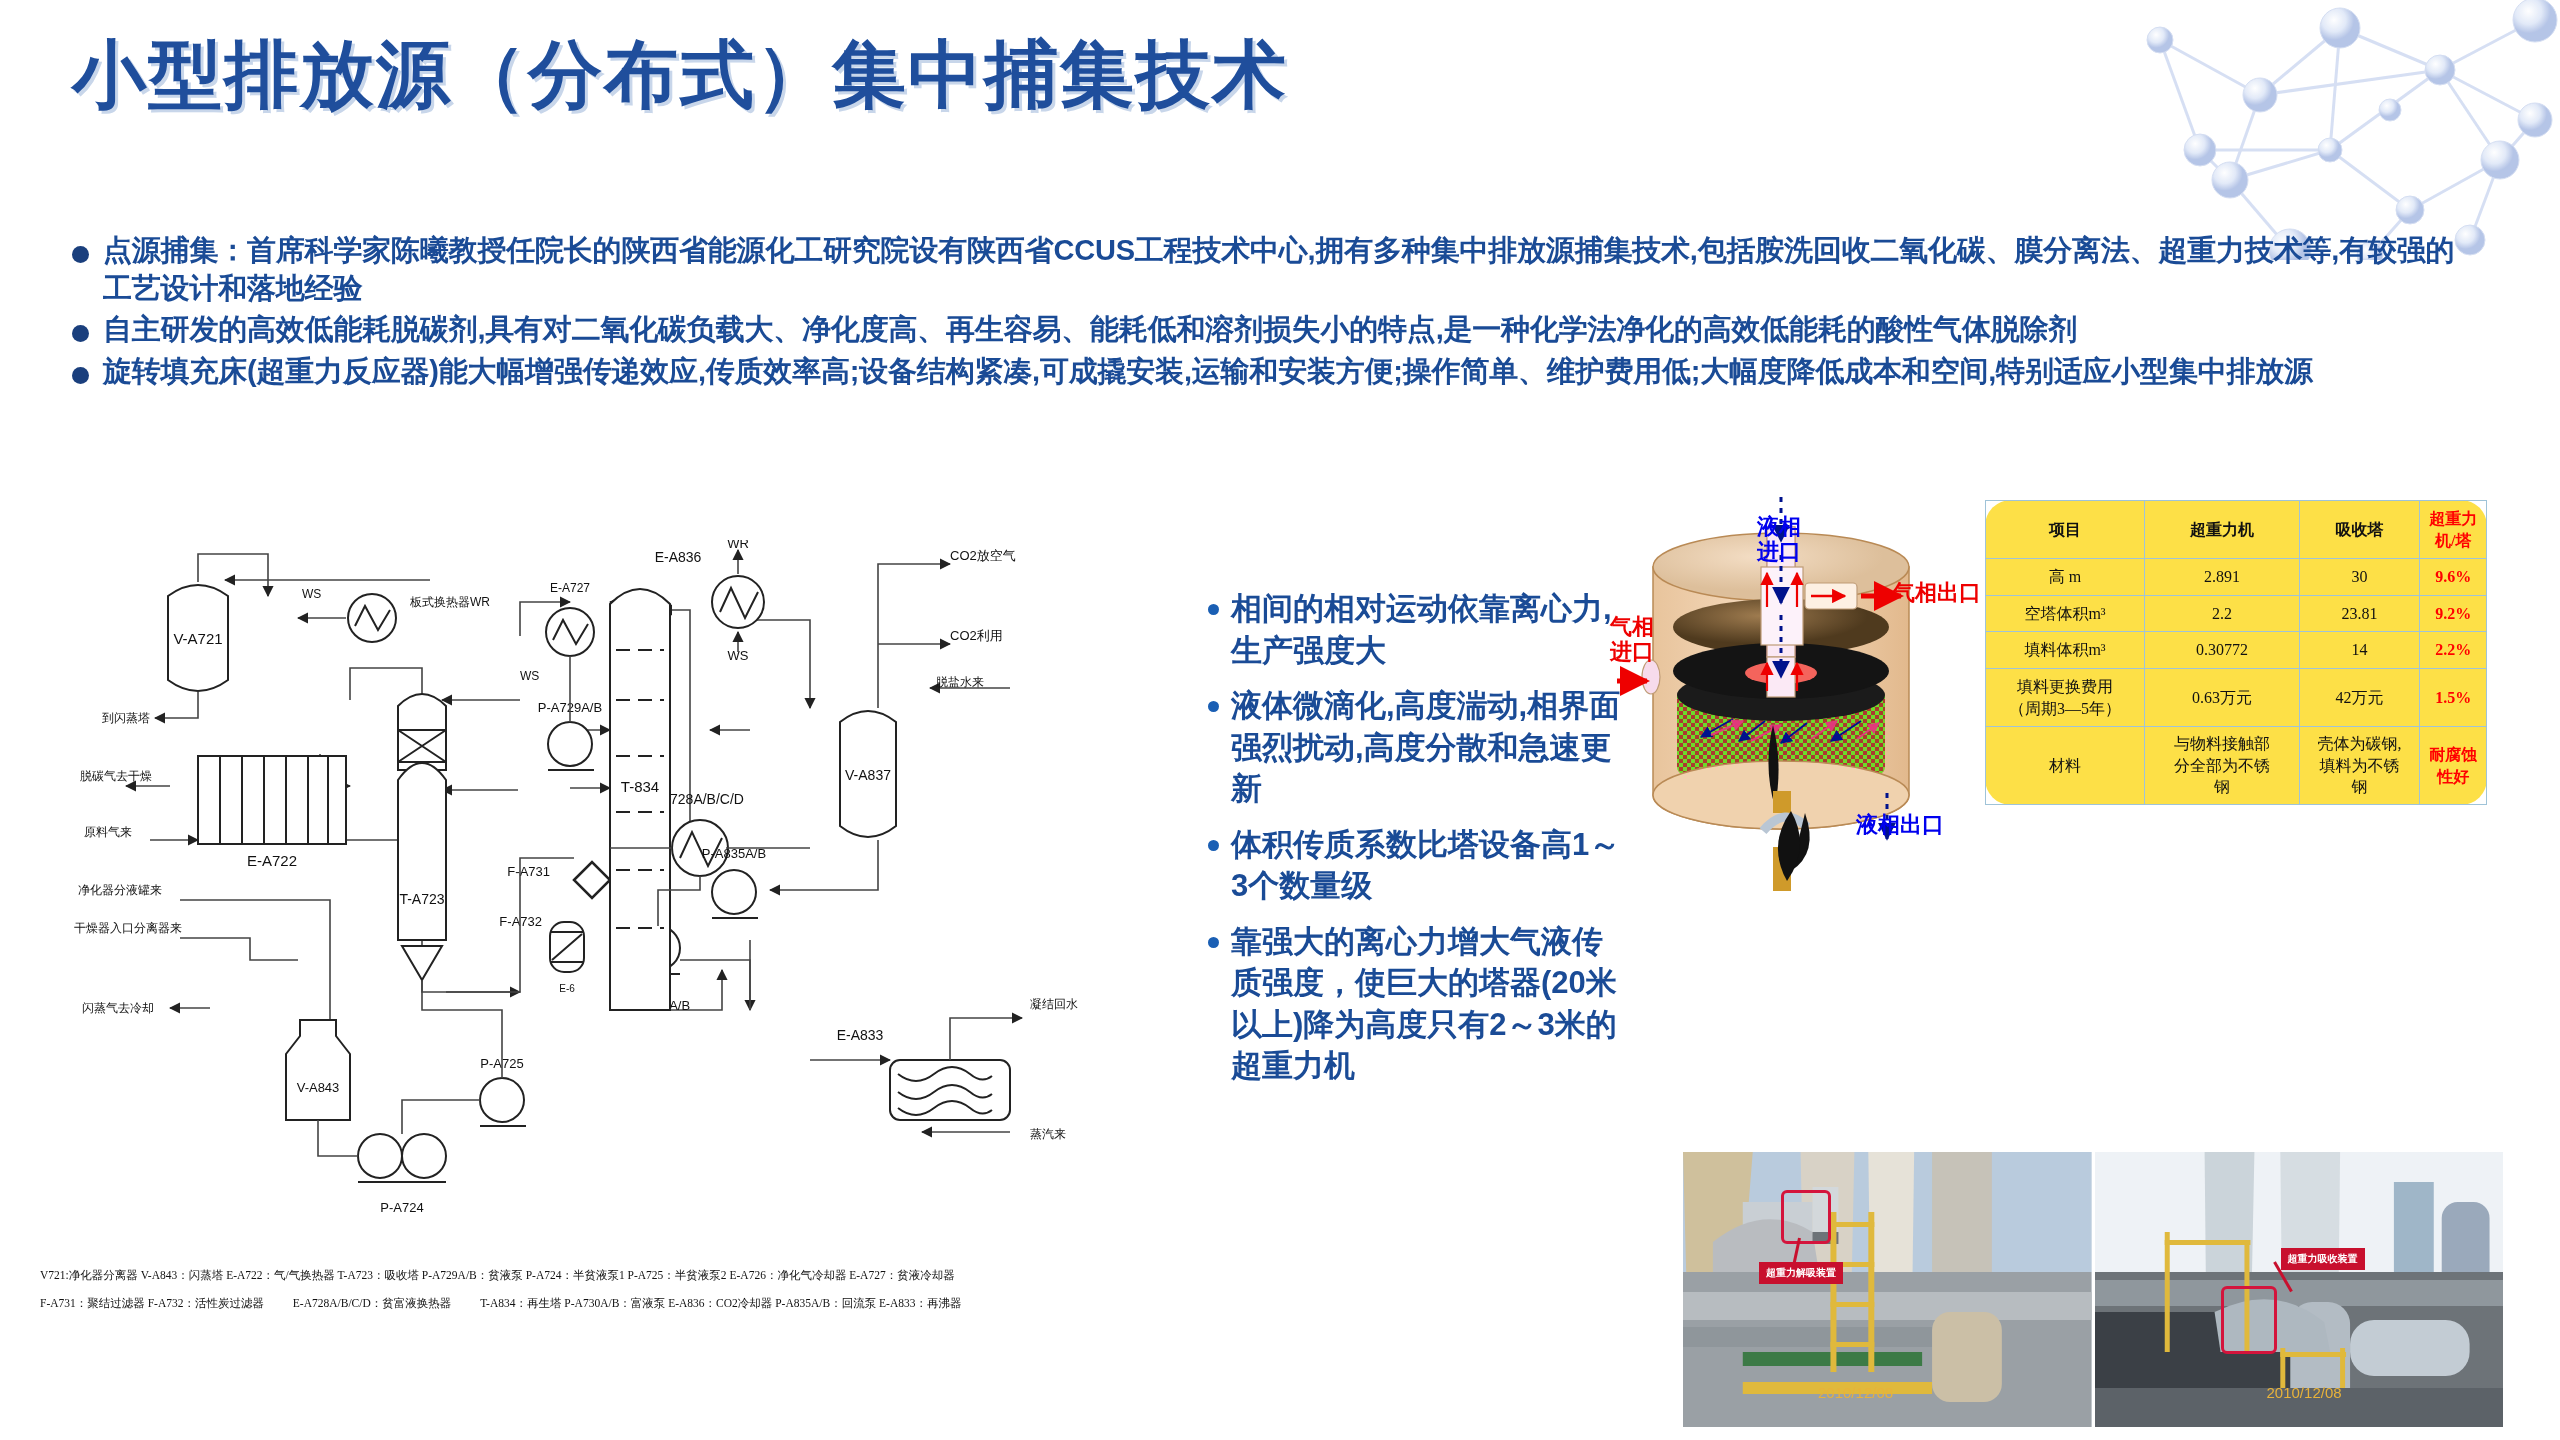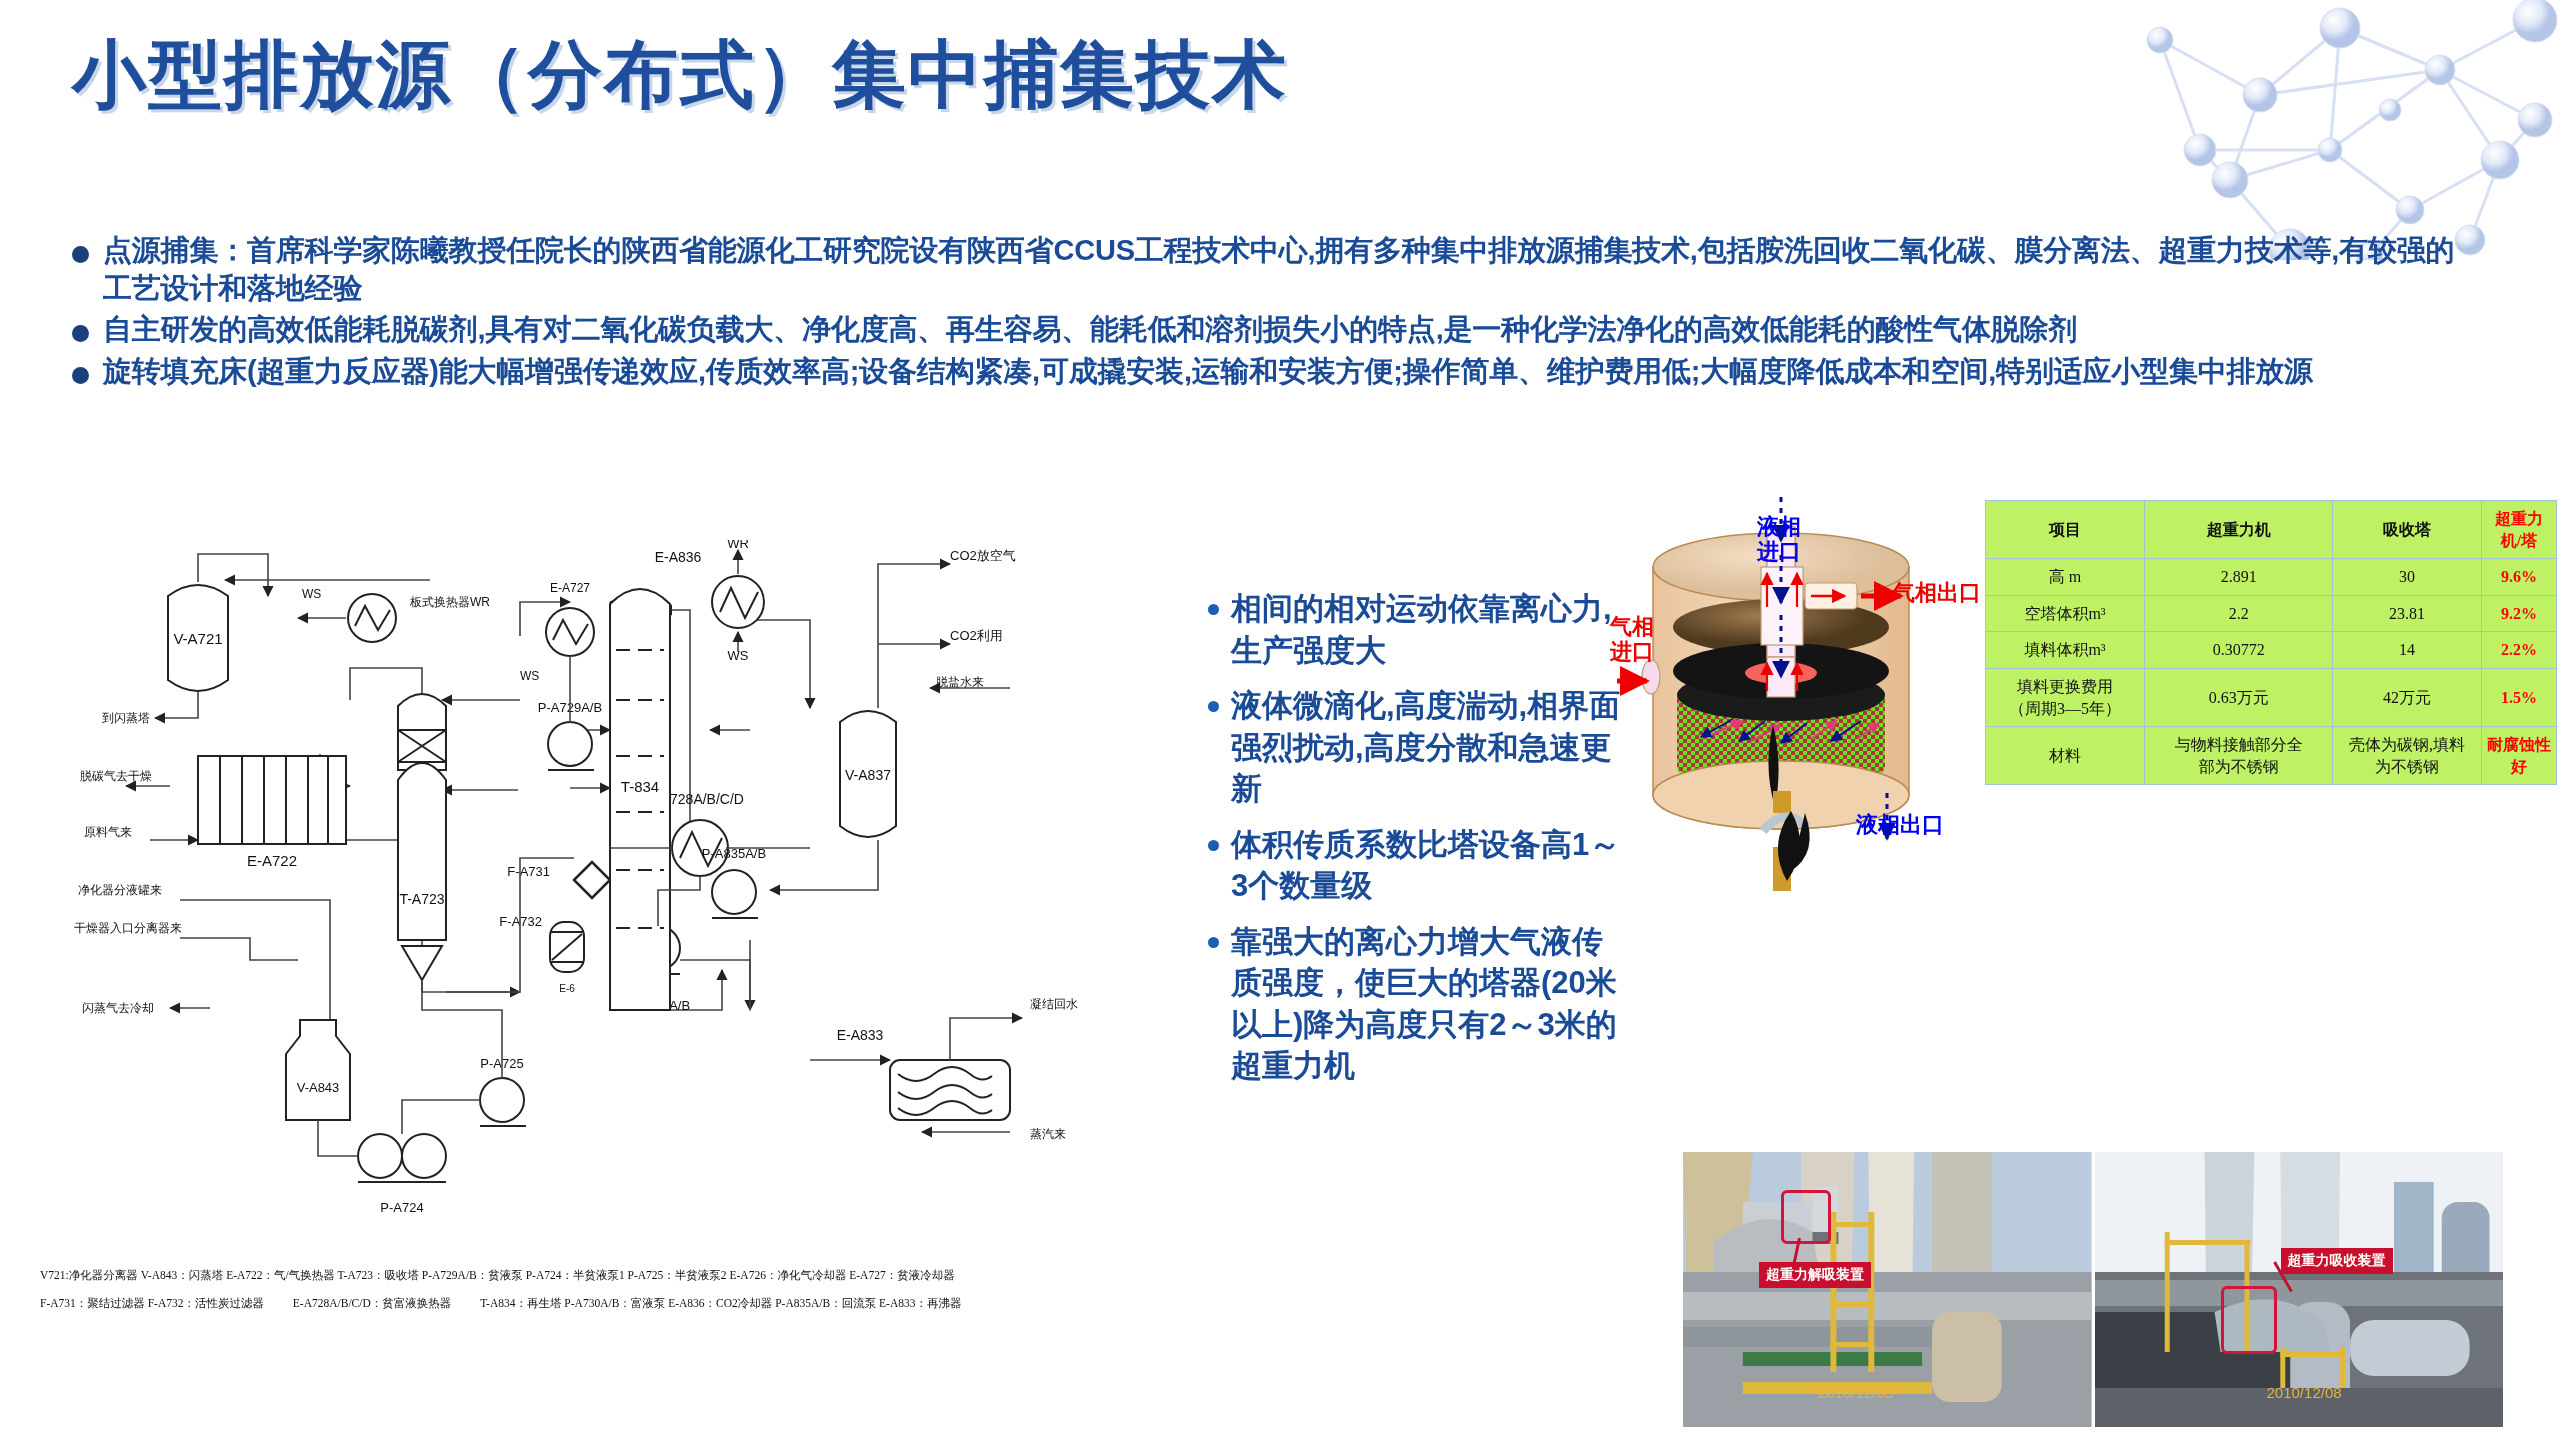--- a/index.html
+++ b/index.html
@@ -45,31 +45,31 @@
   .mb-dot{width:11px;height:11px;border-radius:50%;background:#1a5fb4;flex:none;margin:16px 12px 0 0;}
   .mb-text{color:#1a4b96;font-size:31px;line-height:1.34;font-weight:bold;}
   
   #rpb{position:absolute;left:1615px;top:495px;width:400px;height:400px;}
   .rpb-lab{position:absolute;font-weight:bold;line-height:1.15;white-space:nowrap;}
   #lab-liq-in{left:1713px;top:514px;color:#0000ee;font-size:22px;text-align:center;margin-left:44px;}
   #lab-gas-out{left:1893px;top:580px;color:#ee0000;font-size:22px;}
   #lab-gas-in{left:1610px;top:614px;color:#ee0000;font-size:22px;text-align:center;}
   #lab-liq-out{left:1856px;top:812px;color:#0000ee;font-size:22px;}
   
-  #cmp-table{position:absolute;left:1985px;top:500px;width:572px;border-collapse:collapse;
-    font-family:"Liberation Serif","DejaVu Serif",serif;font-size:16px;background:#bef264;}
+  #cmp-table{position:absolute;left:1985px;top:500px;width:502px;border-collapse:collapse;
+    font-family:"Liberation Serif","DejaVu Serif",serif;font-size:16px;background:#fde047;border-radius:26px;}
   #cmp-table td{border:1px solid #9fc3d8;text-align:center;padding:7px 4px;color:#111;line-height:1.35;}
   #cmp-table tr:first-child td{font-weight:bold;}
   #cmp-table td.hl{color:#ff0000;font-weight:bold;}
   #cmp-table td.c0{width:150px;}
   
   #photos{position:absolute;left:1683px;top:1152px;width:820px;height:275px;display:flex;gap:3px;}
   .photo{position:relative;flex:1;overflow:hidden;}
   .ph-tag{
-    position:absolute;background:#c8102e;color:#fff;font-size:14px;font-weight:bold;
+    position:absolute;background:#c8102e;color:#fff;font-size:10px;font-weight:bold;
     padding:4px 7px;white-space:nowrap;
   }
   .ph-box{position:absolute;border:3px solid #d4143c;border-radius:6px;}
   .ph-date{position:absolute;color:#e8b23a;font-size:15px;font-family:Liberation Sans, sans-serif;}
   .ph-leader{position:absolute;background:#c8102e;width:3px;transform-origin:top;}
   svg text{font-family:"Liberation Sans",sans-serif;}
 </style>
 </head>
 <body>
 

